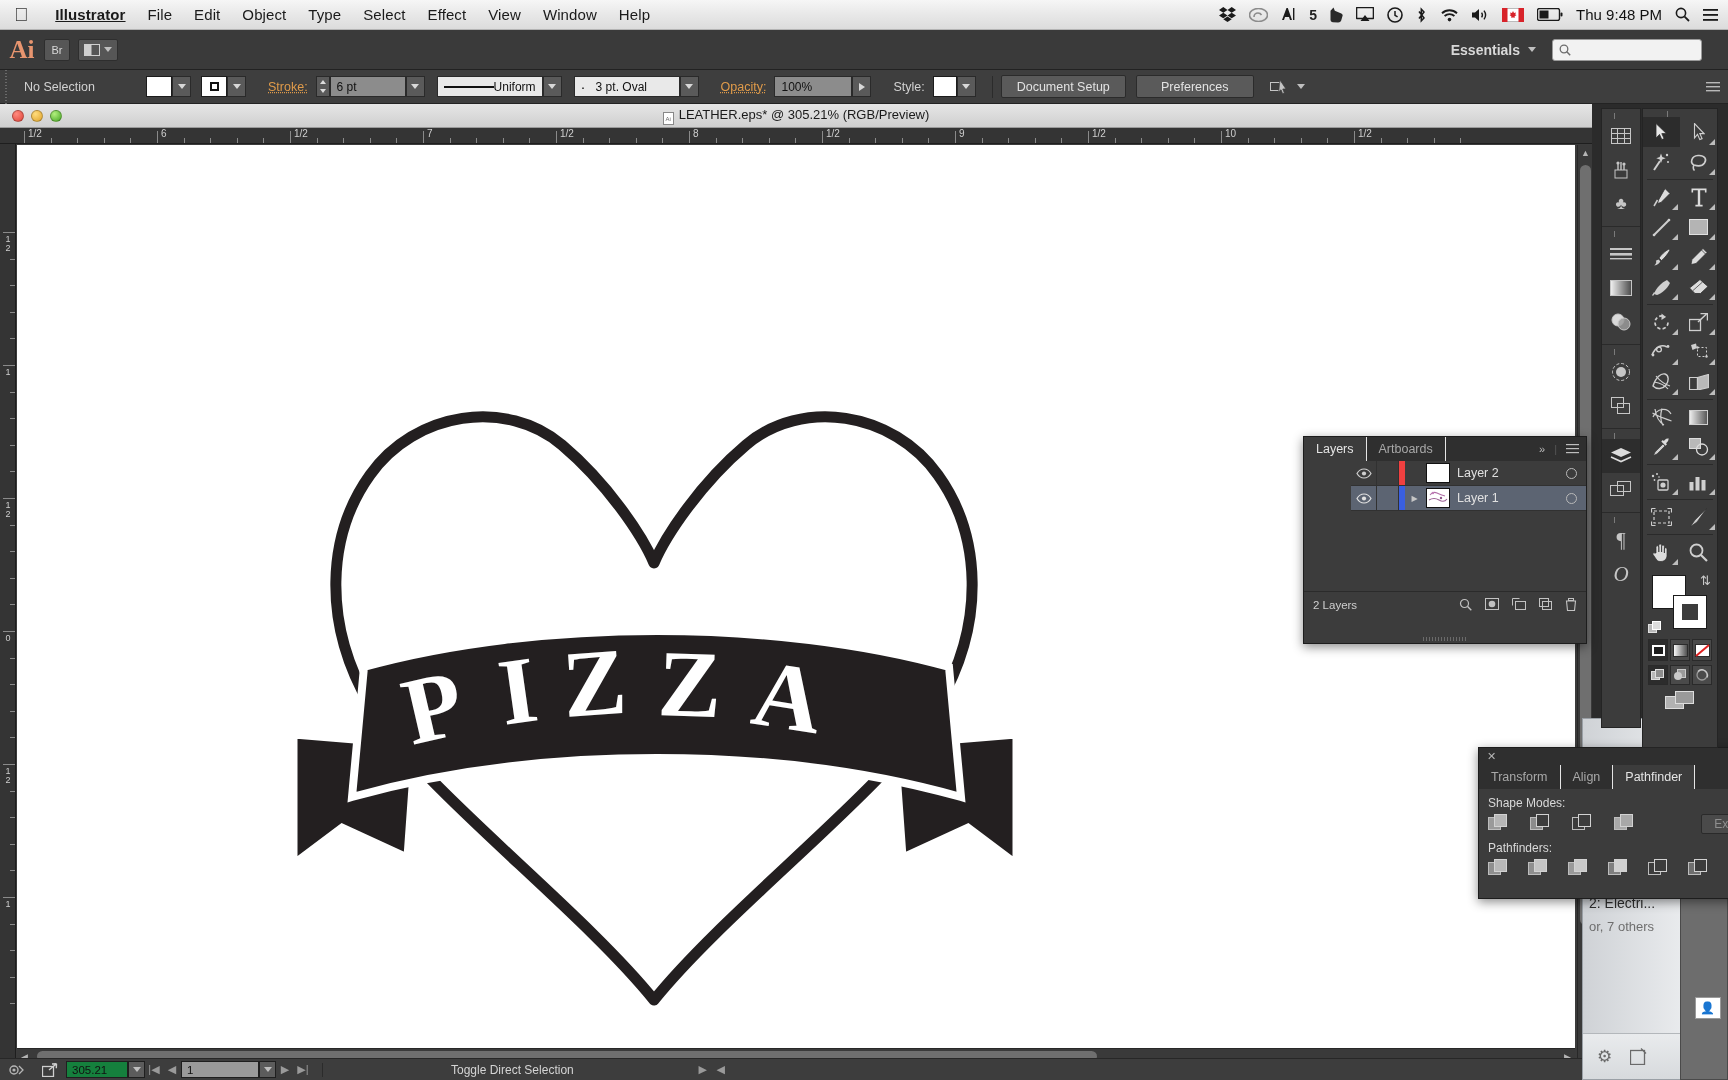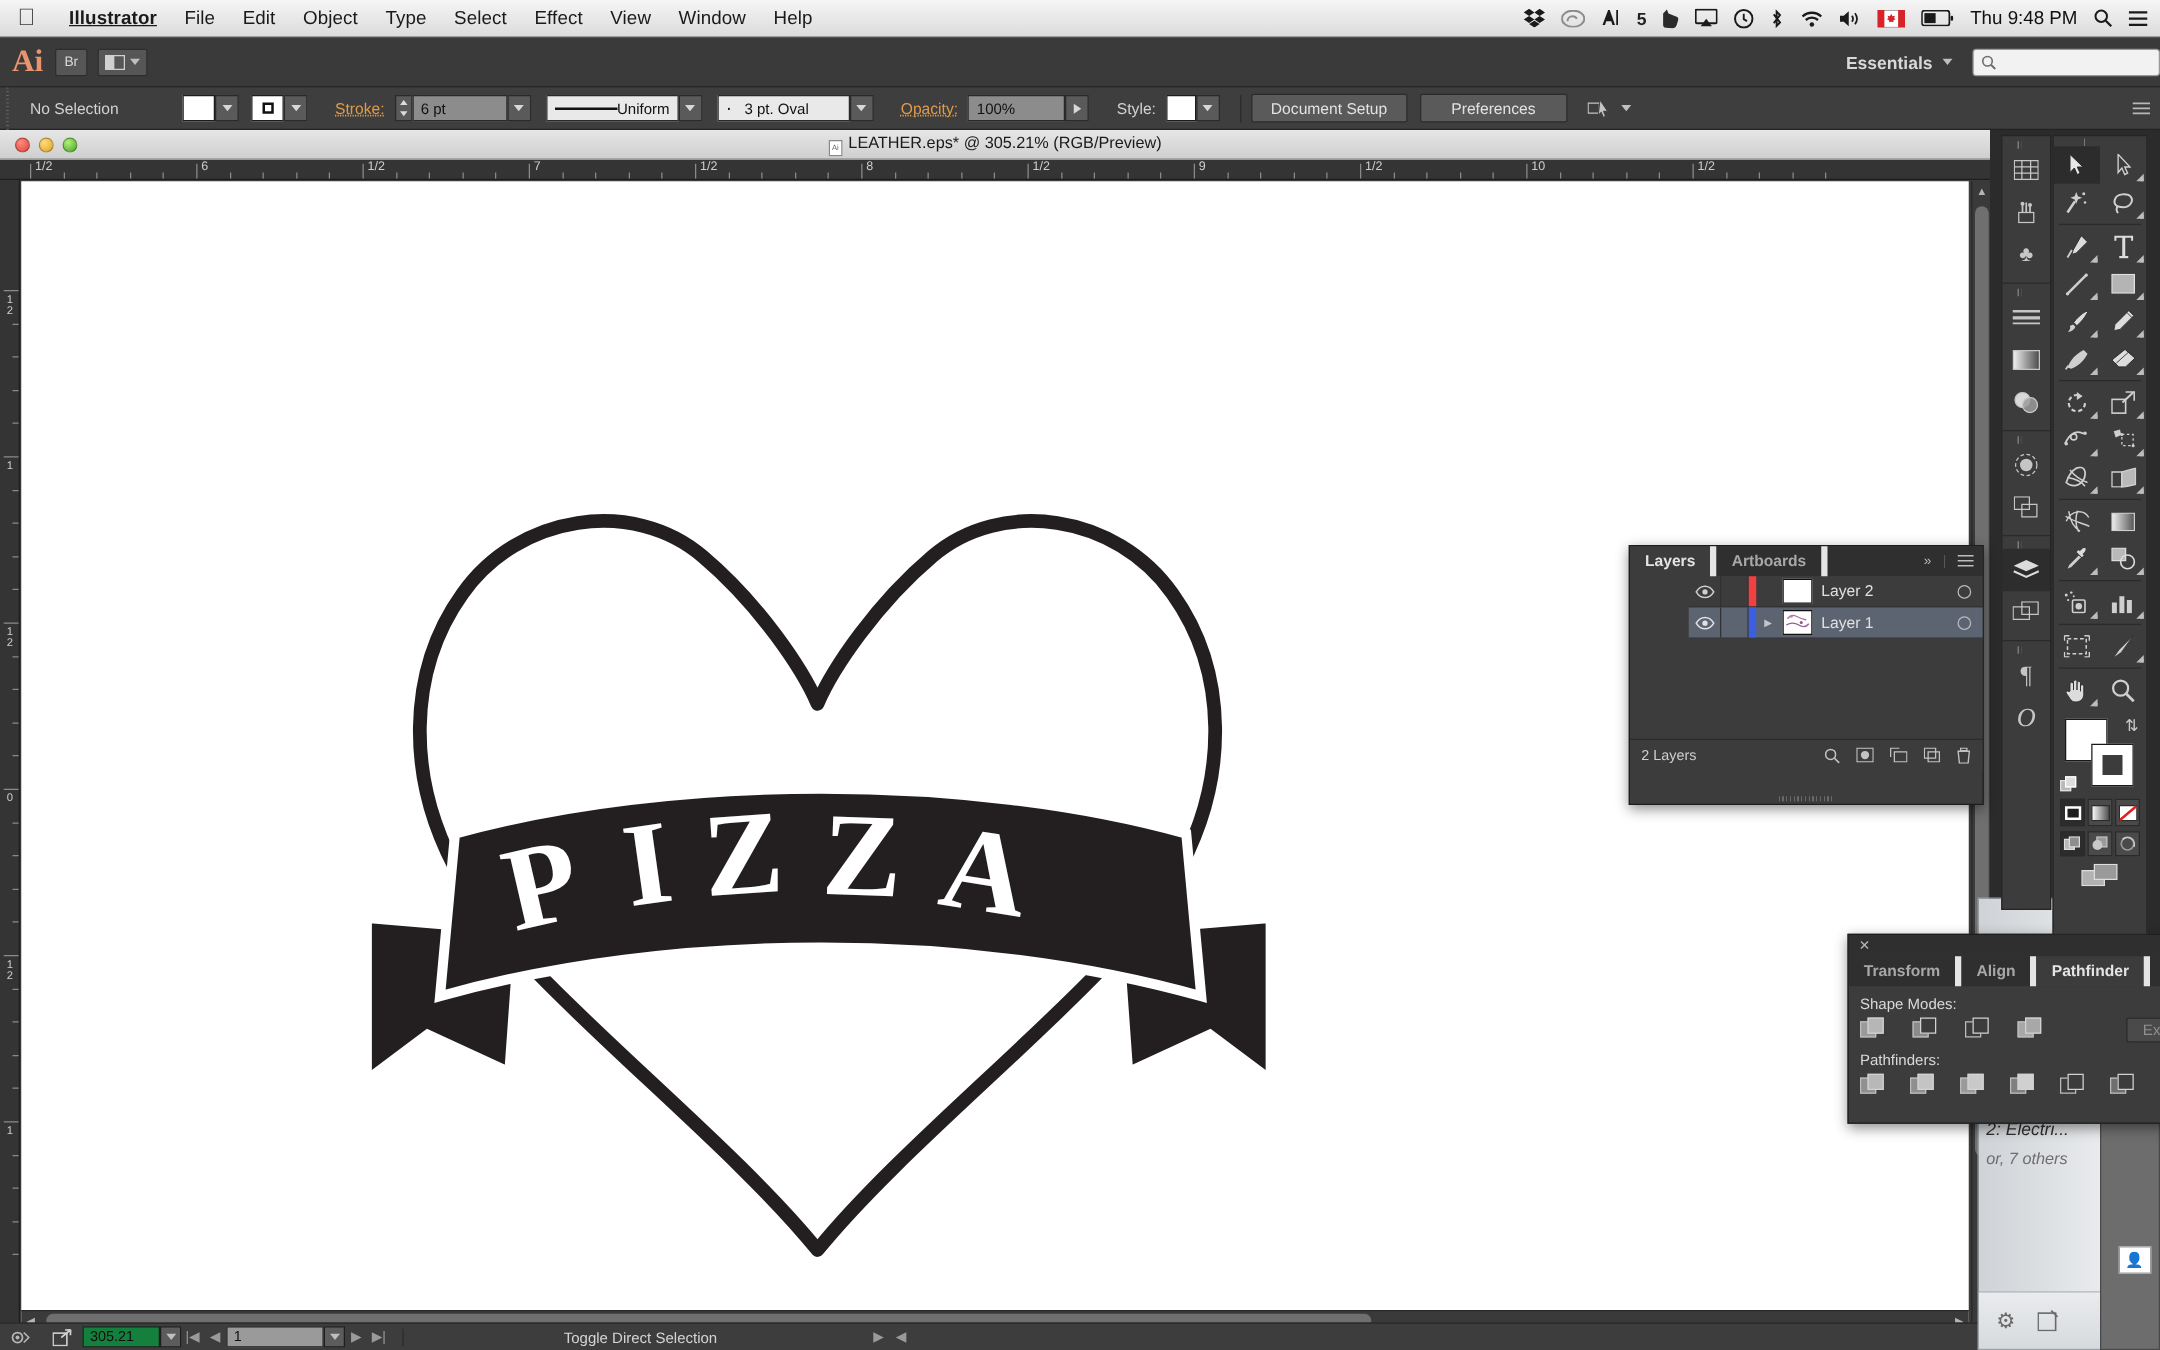--- a/index.html
+++ b/index.html
@@ -31,21 +31,21 @@
     background:#3a3a3a; border-bottom:1px solid #222;
     display:flex; align-items:center;
   }
   .ai-logo { width:44px; text-align:center; font-size:25px; font-weight:bold; color:#e8956f;
              font-family:"Liberation Serif", serif; }
   .appbar .sqbtn {
     height:22px; min-width:26px; background:#565656; border:1px solid #2e2e2e; border-radius:2px;
     display:flex; align-items:center; justify-content:center; color:#d8d8d8; font-size:11px;
     margin-right:8px; padding:0 5px;text-align:center;
   }
-  .appbar .right { margin-left:auto; display:flex; align-items:center; gap:0; padding-right:0; }
+  .appbar .right { margin-left:auto; display:flex; align-items:center; gap:0; padding-right:26px; }
   .ess { font-size:14px; font-weight:bold; color:#d8d8d8; padding:0 8px; }
   .caret { width:0;height:0;border-left:4px solid transparent;border-right:4px solid transparent;
            border-top:5px solid #bfbfbf; display:inline-block; }
   .searchbox { width:150px; height:22px; background:#f2f2f2; border:1px solid #9a9a9a; border-radius:3px;
                margin-left:16px; display:flex; align-items:center; padding:0 6px; color:#666; font-size:11px; }
 
   
   .ctrlbar {
     position:absolute; left:0; top:70px; width:1728px; height:34px;
     background:#3e3e3e; border-bottom:1px solid #232323; display:flex; align-items:center;
@@ -114,22 +114,22 @@
                border-top:1px solid #272727;display:flex;align-items:center;font-size:12px;color:#d4d4d4; }
   .st-field { height:17px;background:#15803d;color:#111;border:1px solid #1f1f1f;font-size:11.5px;
               display:flex;align-items:center;padding:0 5px; }
   .st-dd { width:17px;height:17px;background:#5c5c5c;border:1px solid #1f1f1f;display:flex;align-items:center;justify-content:center; }
   .navbtn { width:18px;text-align:center;color:#9a9a9a;font-size:11px; }
 
   
   .panel { position:absolute; background:#3c3c3c; border:1px solid #1d1d1d;
            box-shadow:0 3px 10px rgba(0,0,0,.45); }
   .ptabs { height:24px; background:#2f2f2f; display:flex; align-items:stretch; }
-  .ptab { padding:0 12px; display:flex;align-items:center; font-size:12.5px; font-weight:bold;
-          color:#a8a8a8; border-right:5px solid #e5e5e5; }
+  .ptab { padding:0 12px; display:flex;align-items:center; font-size:12.5px; font-weight:normal;
+          color:#a8a8a8; border-right:1px solid #e5e5e5; }
   .ptab.active { background:#3c3c3c; color:#e4e4e4; }
   .ptabs .pright { margin-left:auto; display:flex; align-items:center; gap:9px; padding-right:7px; color:#bbb; font-size:11px; }
 
   .layers-panel { left:1303px; top:436px; width:284px; height:208px; }
   .lrow { height:25px; display:flex; align-items:center; border-bottom:1px solid #313131; font-size:12.5px; color:#e0e0e0;margin-left:47px; }
   .lrow.sel { background:#5c6472; }
   .lcell-eye { width:26px; display:flex;align-items:center;justify-content:center; border-right:1px solid #313131; height:100%; }
   .lcell-lock { width:22px; border-right:1px solid #313131; height:100%; }
   .lcolor { width:6px; height:100%; }
   .ltri { width:19px; display:flex;align-items:center;justify-content:center; color:#c6c6c6; font-size:8px; }
@@ -185,21 +185,21 @@
   .mode.active { background:#2c2c2c; }
   .drawmodes { display:flex; margin:4px 5px 2px; gap:2px; }
   .dmode { flex:1;height:20px;background:#4a4a4a;border:1px solid #2a2a2a;
            display:flex;align-items:center;justify-content:center;color:#c5c5c5;font-size:11px; }
   .dmode.active { background:#2c2c2c; }
   .screenmode { height:26px;display:flex;align-items:center;justify-content:center;color:#c9c9c9; }
 
   
   .bgwin { position:absolute; left:1582px; top:718px; width:112px; height:362px;
            background:linear-gradient(to right,#cfd2d6,#eceef0); border:1px solid #9aa0a6; }
-  .bgwin .bt { font-size:12px;color:#3a3a3a;padding:6px 6px 0;font-style:italic; }
+  .bgwin .bt { font-size:12px;color:#3a3a3a;padding:6px 6px 0; }
   .bgwin .foot { position:absolute;left:0;bottom:0;width:100%;height:46px;
                  background:linear-gradient(to bottom,#e9ebed,#d7dadd);border-top:1px solid #b3b7bb;
                  display:flex;align-items:center;gap:18px;padding-left:14px;color:#6a6a6a;font-size:17px; }
   .bgwin2 { position:absolute; left:1680px; top:760px; width:48px; height:320px;
             background:#6d6d6d; border:1px solid #4a4a4a; }
   .bgwin2 .av { position:absolute;right:6px;bottom:60px;width:26px;height:22px;background:#fff;border:1px solid #9a9a9a;
                 display:flex;align-items:center;justify-content:center;font-size:12px;color:#555; }
 
   svg { display:block; }
   .nosel { user-select:none; }

